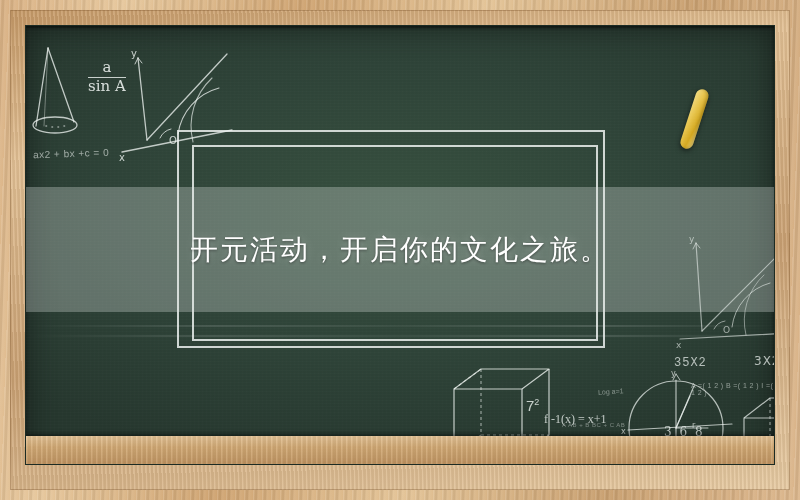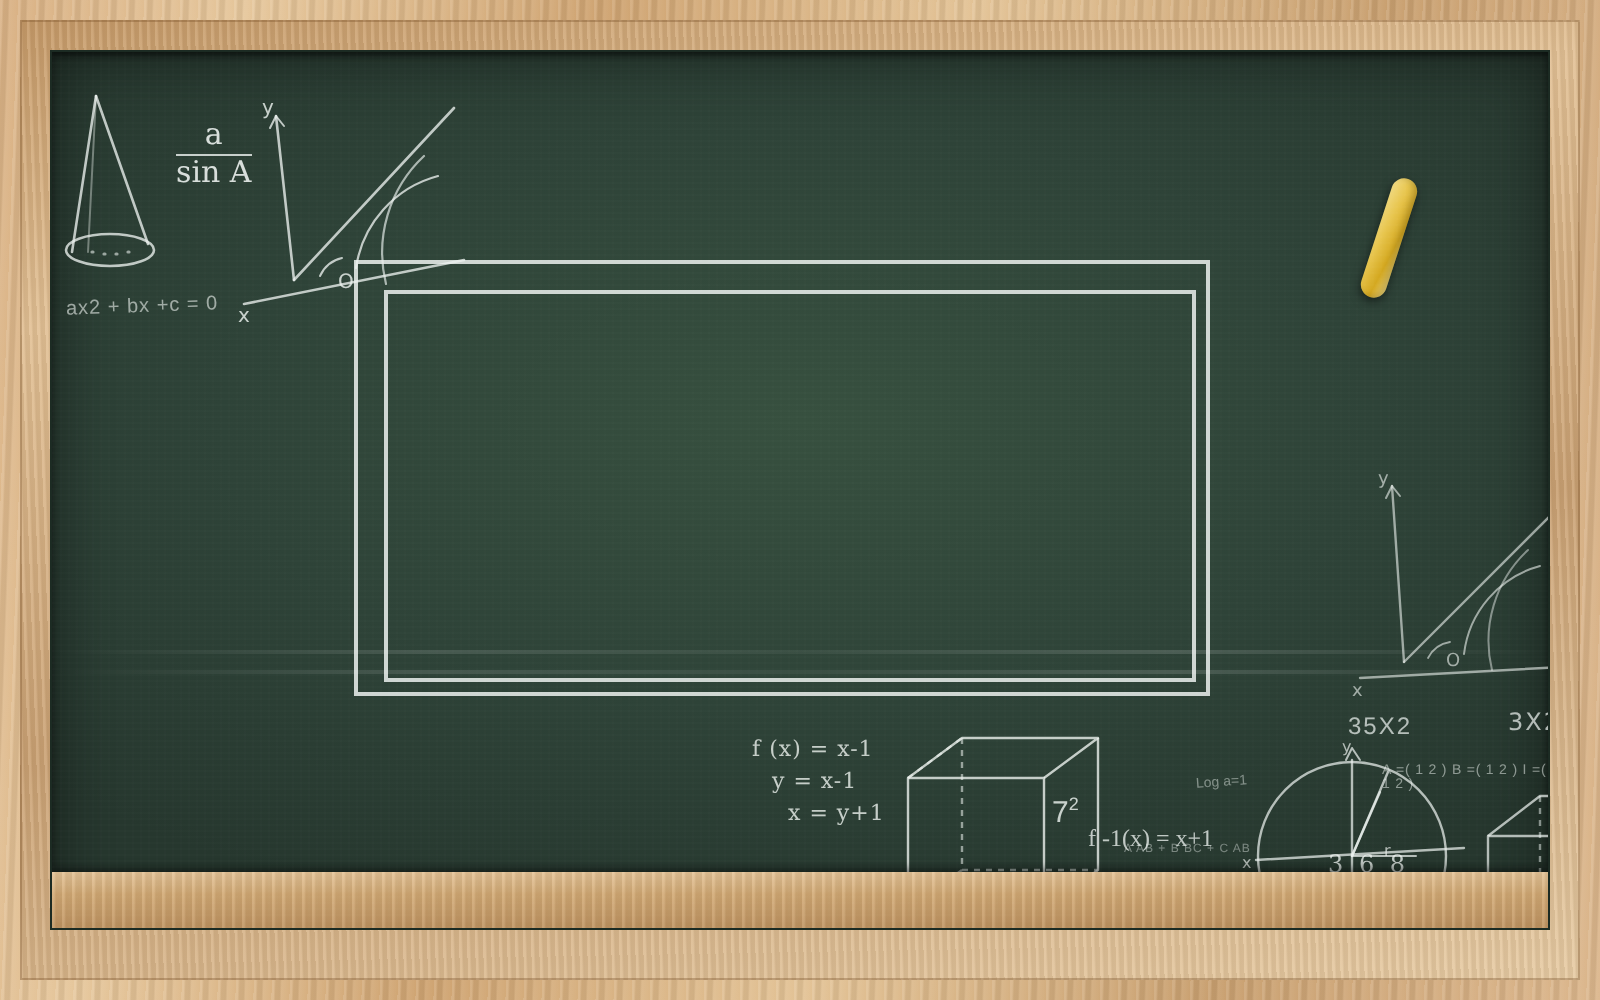--- a/index.html
+++ b/index.html
@@ -158,25 +158,20 @@
           <path d="M 90 114 A 62 62 0 0 1 108 54" stroke-width="1" opacity=".8"></path>
           <path d="M 58 108 A 15 15 0 0 1 69 100" stroke-width=".9"></path>
         </g>
         <g fill="rgba(236,241,238,.62)" font-family="'DejaVu Sans','Liberation Sans',sans-serif">
           <text x="33" y="21" font-size="9">y</text>
           <text x="20" y="127" font-size="9">x</text>
           <text x="67" y="112" font-size="9">O</text>
         </g>
       </svg>
 
-      <div style="position:absolute;left:350px;top:341px;color:rgba(236,241,238,.80);font-size:11px;line-height:1.45;font-family:'DejaVu Serif','Liberation Serif',serif;letter-spacing:.5px">
-        <div>f (x)  =  x-1</div>
-        <div style="padding-left:10px">y  =  x-1</div>
-        <div style="padding-left:18px">x  =  y+1</div>
-      </div>
 
       <svg width="130" height="120" style="left:413px;top:335px">
         <g stroke="rgba(236,241,238,.80)" fill="none" stroke-width="1.2" stroke-linejoin="round">
           <rect x="15" y="28" width="68" height="66"></rect>
           <path d="M 15 28 L 42 8 L 110 8 L 83 28"></path>
           <path d="M 110 8 L 110 74 L 83 94"></path>
           <g stroke-dasharray="3 3" opacity=".7">
             <path d="M 15 28 L 42 8"></path>
             <path d="M 42 8 L 42 74 L 110 74"></path>
             <path d="M 42 74 L 15 94"></path>
@@ -199,21 +194,21 @@
       <div style="position:absolute;left:406px;top:428px;color:rgba(236,241,238,.80);font-size:14px;font-family:'DejaVu Serif','Liberation Serif',serif">
         <span>8</span><sup style="font-size:8px">2</sup>
       </div>
 
       <div style="position:absolute;left:460px;top:421px;color:rgba(240,245,242,.80);font-size:11px;text-align:center;line-height:1.05;font-family:'DejaVu Serif','Liberation Serif',serif">
         <div>a</div>
         <div style="height:1px;background:rgba(240,245,242,.75)"></div>
         <div>sin A</div>
       </div>
 
-      <div style="position:absolute;left:648px;top:330px;color:rgba(236,241,238,.72);font-size:12px;letter-spacing:1px;font-family:Liberation Sans, sans-serif">35X2</div>
+      <div style="position:absolute;left:648px;top:330px;color:rgba(236,241,238,.72);font-size:12px;letter-spacing:1px;font-family:Liberation Mono, monospace">35X2</div>
       <div style="position:absolute;left:728px;top:328px;color:rgba(236,241,238,.72);font-size:12px;letter-spacing:1px;font-family:'DejaVu Sans','Liberation Sans',sans-serif">3X2</div>
       <div style="position:absolute;left:665px;top:356px;color:rgba(236,241,238,.52);font-size:7px;letter-spacing:.4px">A =( 1  2 )   B =( 1  2 )   I =( 1  2 )</div>
 
       <div style="position:absolute;left:572px;top:362px;color:rgba(236,241,238,.46);font-size:7px;transform:rotate(-4deg)">Log  a=1</div>
       <div style="position:absolute;left:556px;top:432px;color:rgba(236,241,238,.46);font-size:7px;transform:rotate(-3deg)">a log  (bc)</div>
 
       <div style="position:absolute;left:518px;top:386px;color:rgba(236,241,238,.78);font-size:12px;font-family:Liberation Serif, serif">f  -1(x)  =  x+1</div>
 
       <svg width="150" height="140" style="left:588px;top:340px">
         <g stroke="rgba(236,241,238,.72)" fill="none" stroke-width="1.2" stroke-linecap="round">
@@ -251,20 +246,23 @@
         <div>6 3 7</div>
       </div>
 
       <div class="smudge" style="top:299px"></div>
       <div class="smudge" style="top:309px"></div>
     </div>
 
     <div class="deco-rect" id="deco-outer"></div>
     <div class="deco-rect" id="deco-inner"></div>
 
+    <div id="band">
+      <div id="headline">开元活动，开启你的文化之旅。</div>
+    </div>
 
     <div id="chalk-gold-tilted"></div>
     <div class="tray-chalk" id="chalk-white"></div>
     <div class="tray-chalk" id="chalk-yellow"></div>
 
     <div id="ledge"></div>
   </div>
 </div>
 
 </body></html>

